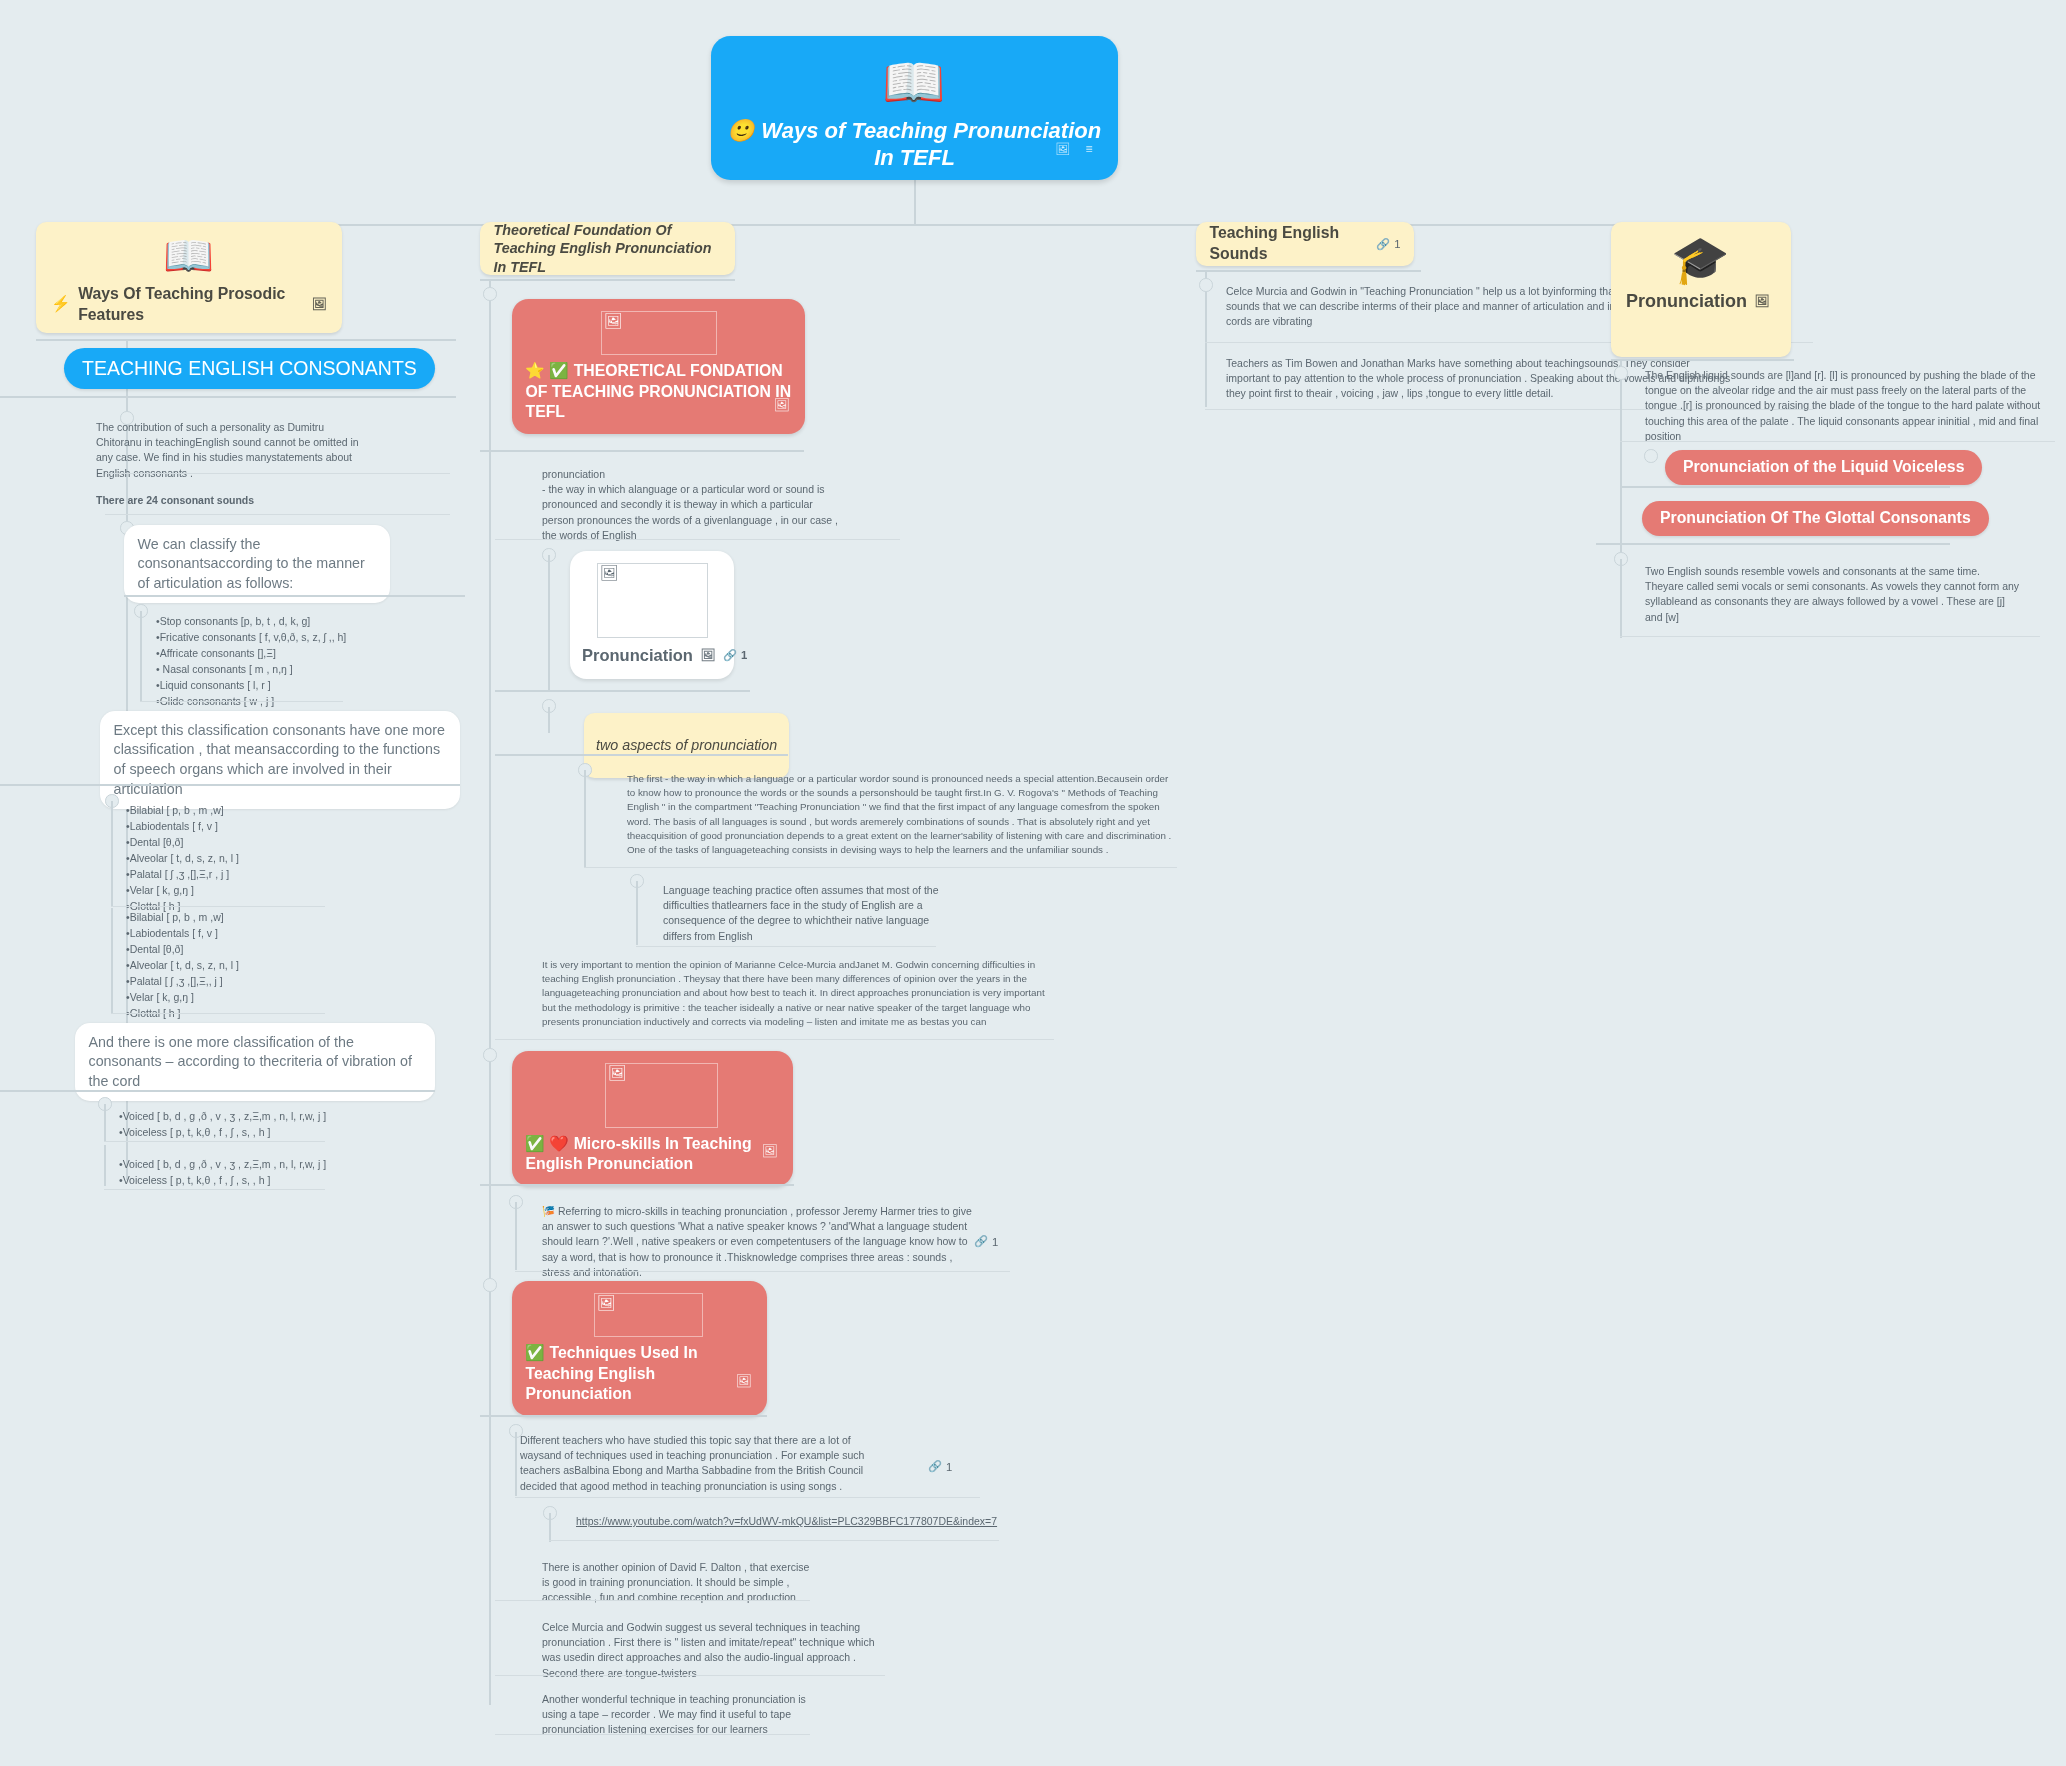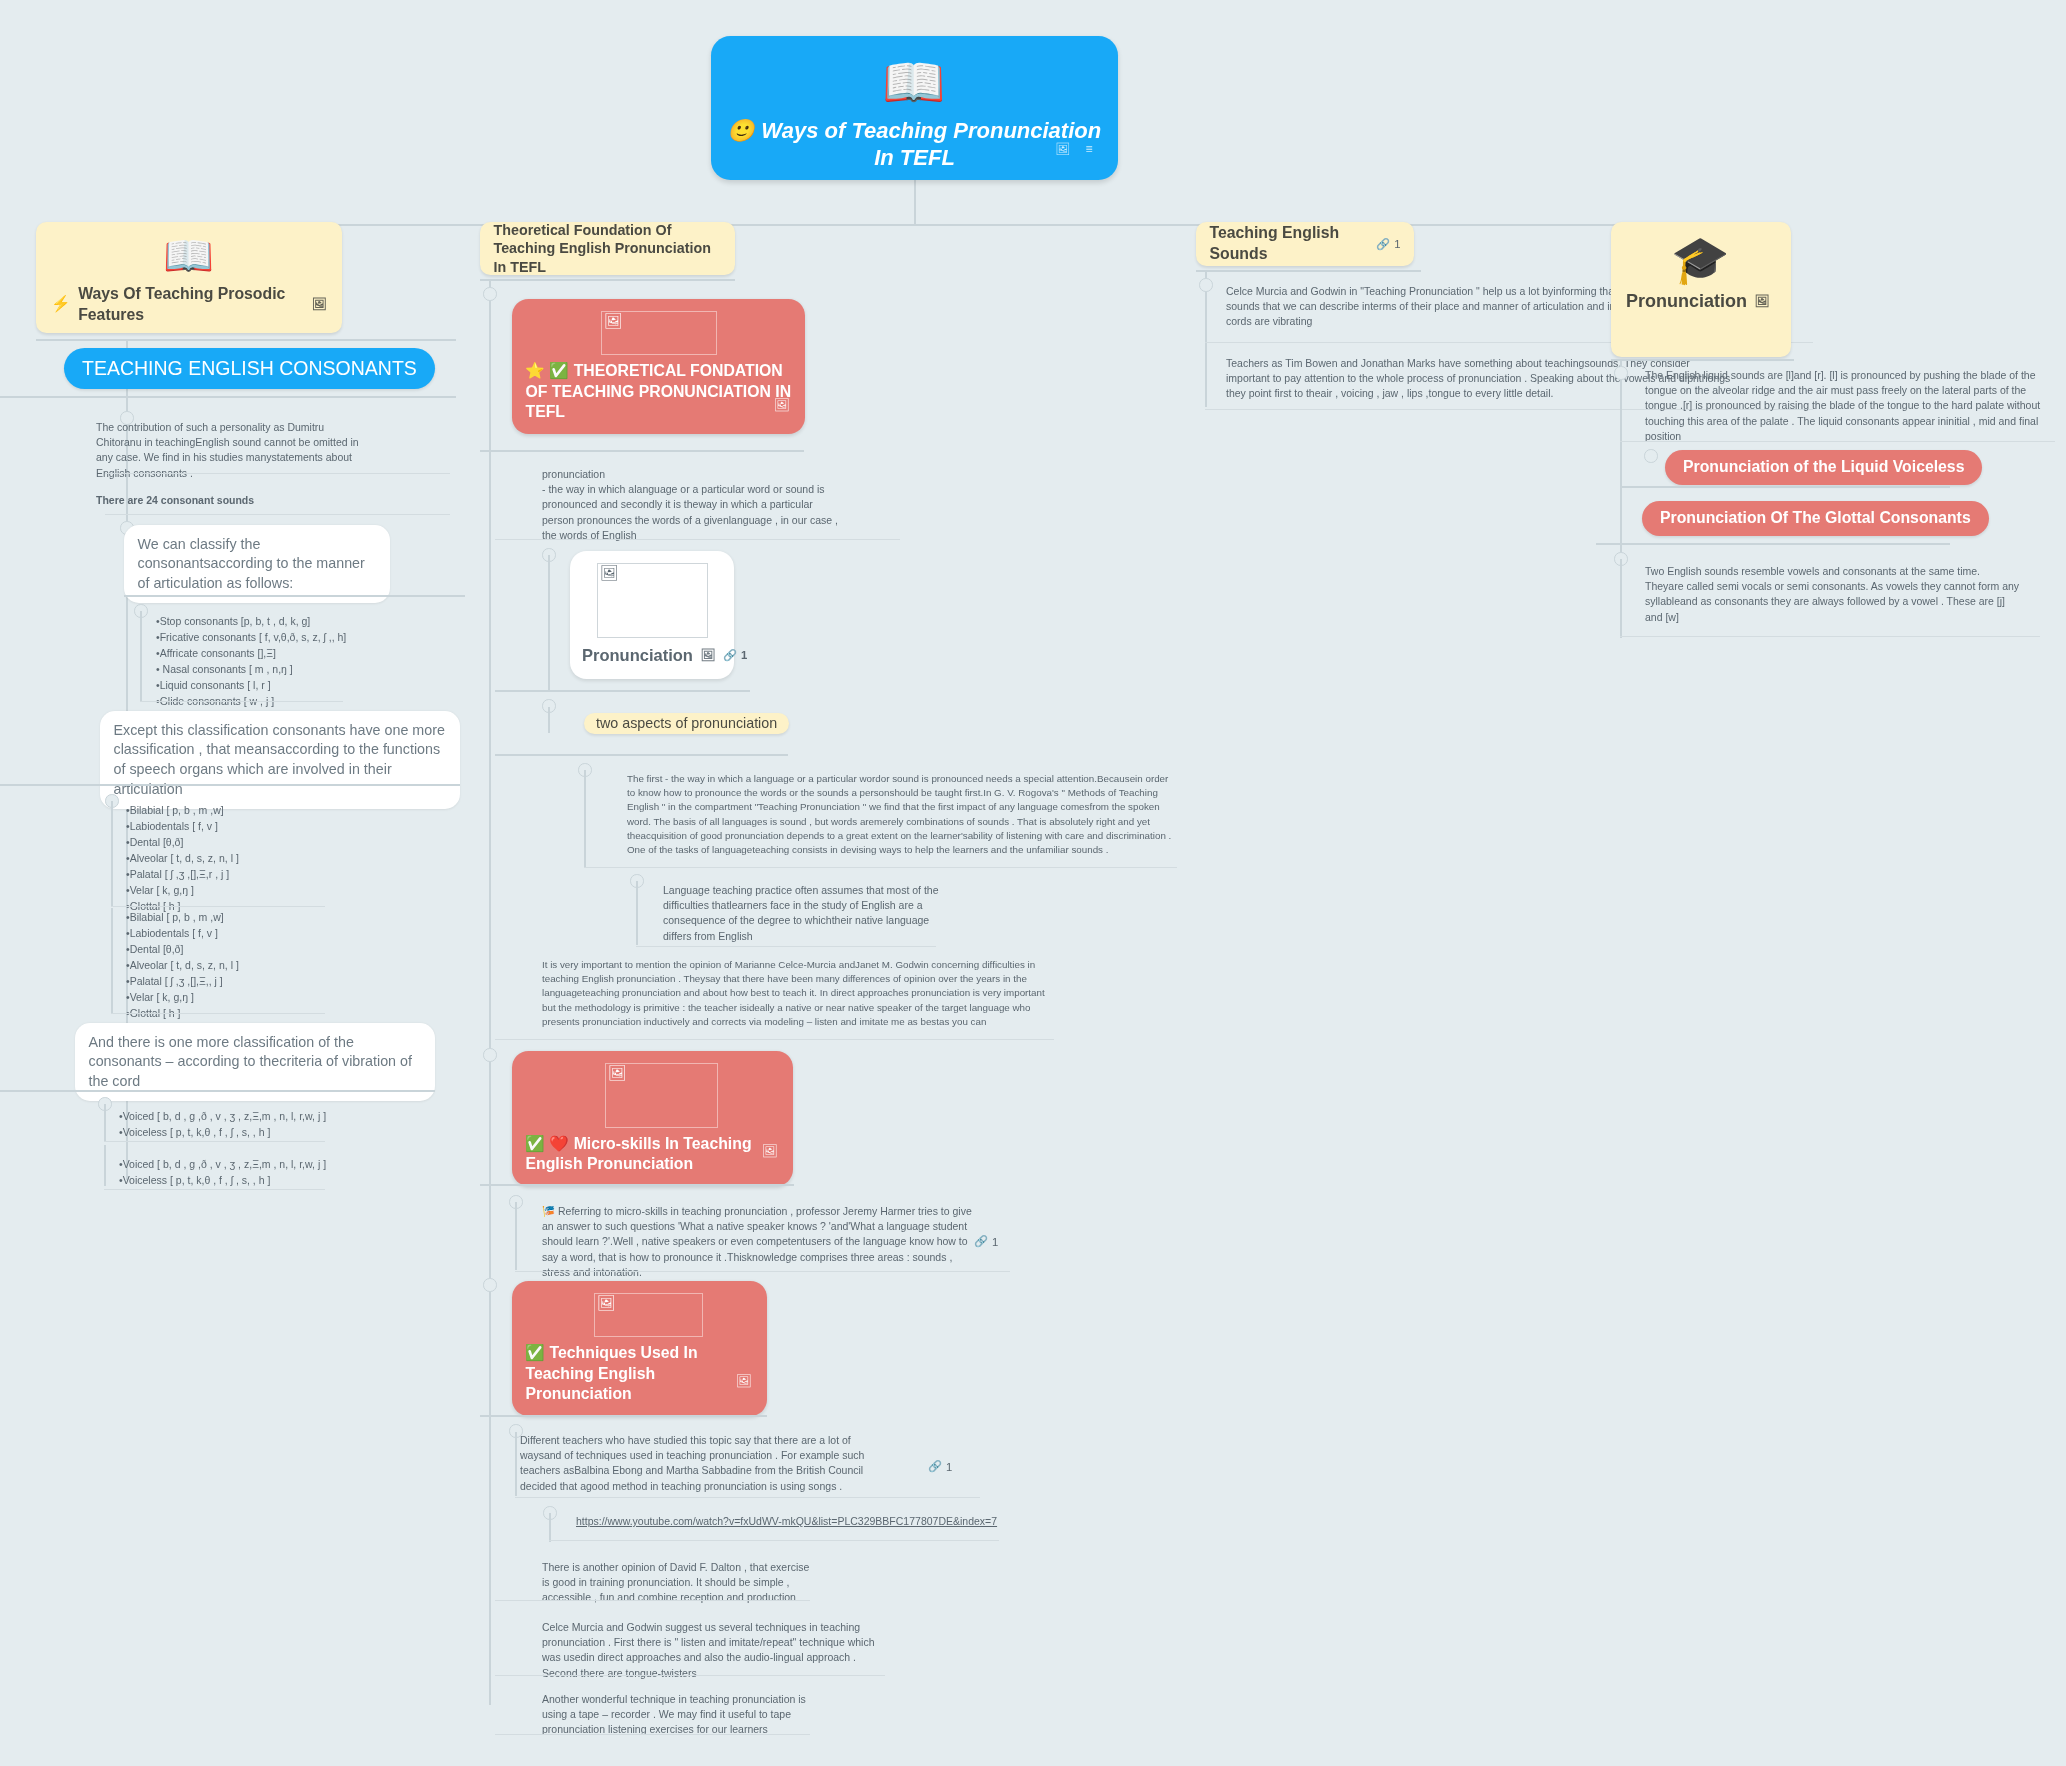--- a/index.html
+++ b/index.html
@@ -40,21 +40,21 @@
   .root .icons { position:absolute; right:25.5px; bottom:24px; display:flex; gap:15px; opacity:.92; }
 
   .ynode {
     background:#fdf2c8; border-radius:10.5px; color:#4a4a42;
     box-shadow:0 1.5px 3px rgba(0,0,0,.10);
     padding:10.5px 13.5px;
   }
   .ynode.with-img { display:flex; flex-direction:column; align-items:center; padding:13.5px 15px 10.5px; }
   .ynode .emoji-big { font-size:45px; line-height:1; margin-bottom:7.5px; }
   .ynode .title { font-weight:bold; font-size:15.8px; line-height:1.3; }
-  .ynode .title.small { font-size:14.3px; }
+  .ynode .title.small { font-size:14.3px;font-style:italic; }
 
   .pill-blue {
     background:#18a9f7; color:#fff; border-radius:750px;
     font-size:19.5px; padding:9px 18px; white-space:nowrap;
     box-shadow:0 1.5px 3px rgba(0,0,0,.10);
   }
   .pill-red {
     background:#e57a74; color:#fff; border-radius:750px;
     font-size:15.8px; font-weight:bold; padding:8.3px 18px; white-space:nowrap;
     box-shadow:0 1.5px 3px rgba(0,0,0,.10);
@@ -237,21 +237,21 @@
       <span class="badge">
         <span>🔗</span>
         <span>1</span>
       </span>
     </div>
   </div>
   <div class="ln lnh" style="left:495px; top:690px; width:255px;"></div>
 
   <div class="knob" style="left:542px; top:699px;"></div>
   <div class="ln lnv" style="left:548px; top:707px; height:26px;"></div>
-  <div class="node ynode" style="left:584px; top:713px; padding:1px 12px;">
+  <div class="node ynode" style="left:584px; top:713px; padding:23px 12px;">
     <div class="title small" style="font-weight:normal; font-size:14.3px;">two aspects of  pronunciation</div>
   </div>
   <div class="ln lnh" style="left:495px; top:754px; width:293px;"></div>
 
   <div class="knob" style="left:578px; top:763px;"></div>
   <div class="ln lnv" style="left:584px; top:770px; height:98px;"></div>
   <div class="txt sm" style="left:627px; top:772px; width:548px;">The first - the way in which a language or a particular wordor sound is pronounced needs a special attention.Becausein order to know how to pronounce the words or the sounds a personshould be taught first.In G. V. Rogova's " Methods of Teaching English " in the compartment "Teaching Pronunciation " we find that the first impact of any language comesfrom the spoken word. The basis of all languages is sound , but words aremerely combinations of sounds . That is absolutely right and yet theacquisition of good pronunciation depends to a great extent on the learner'sability of listening with care and discrimination . One of the tasks of languageteaching consists in devising ways to help the learners and the unfamiliar sounds .</div>
   <div class="underline-sep" style="left:584px; top:867px; width:593px;"></div>
 
   <div class="knob" style="left:630px; top:874px;"></div>

